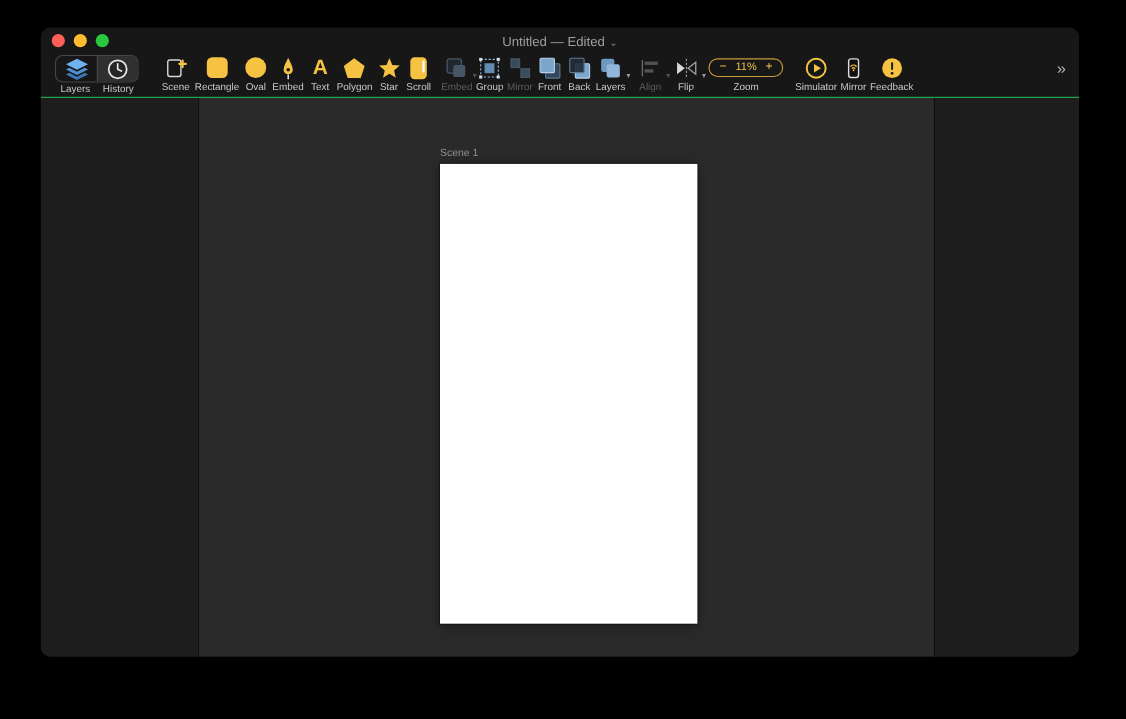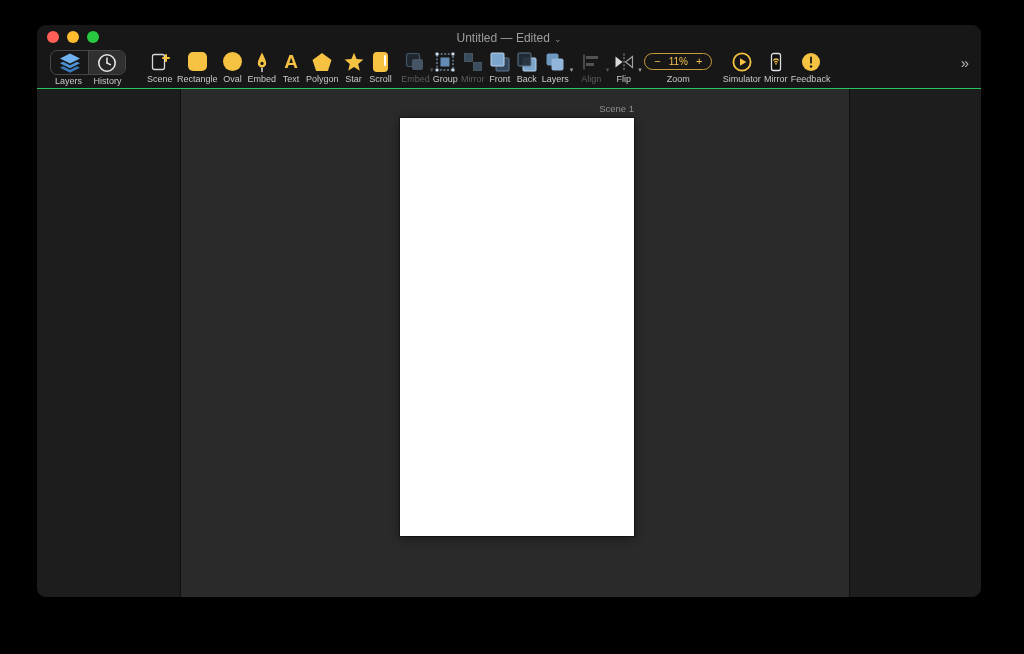--- a/index.html
+++ b/index.html
@@ -63,21 +63,21 @@
 
   .overflow-btn { margin-left: auto; align-self: center; font-size: 15px; color: #b5b5b5;
                   padding: 0 2px 8px 2px; }
 
   
   .content { flex: 1; display: flex; min-height: 0; }
   .panel { background: #1d1d1d; }
   .panel.left { width: 144px; border-right: 1px solid #101010; }
   .panel.right { width: 132px; border-left: 1px solid #101010; }
   .canvas { flex: 1; background: #2a2a2a; position: relative; }
-  .artboard-wrap { position: absolute; left: 219px; top: 14px; text-align: right; }
+  .artboard-wrap { position: absolute; left: 219px; top: 45px; }
   .scene-label { font-size: 9.5px; color: #909090; margin-bottom: 4px; }
   .artboard { width: 234px; height: 418px; background: #ffffff;
               box-shadow: 0 0 0 1px rgba(0,0,0,.35), 0 2px 10px rgba(0,0,0,.45); }
 
   svg { display: block; }
 </style>
 </head>
 <body>
 
 <div class="window">

